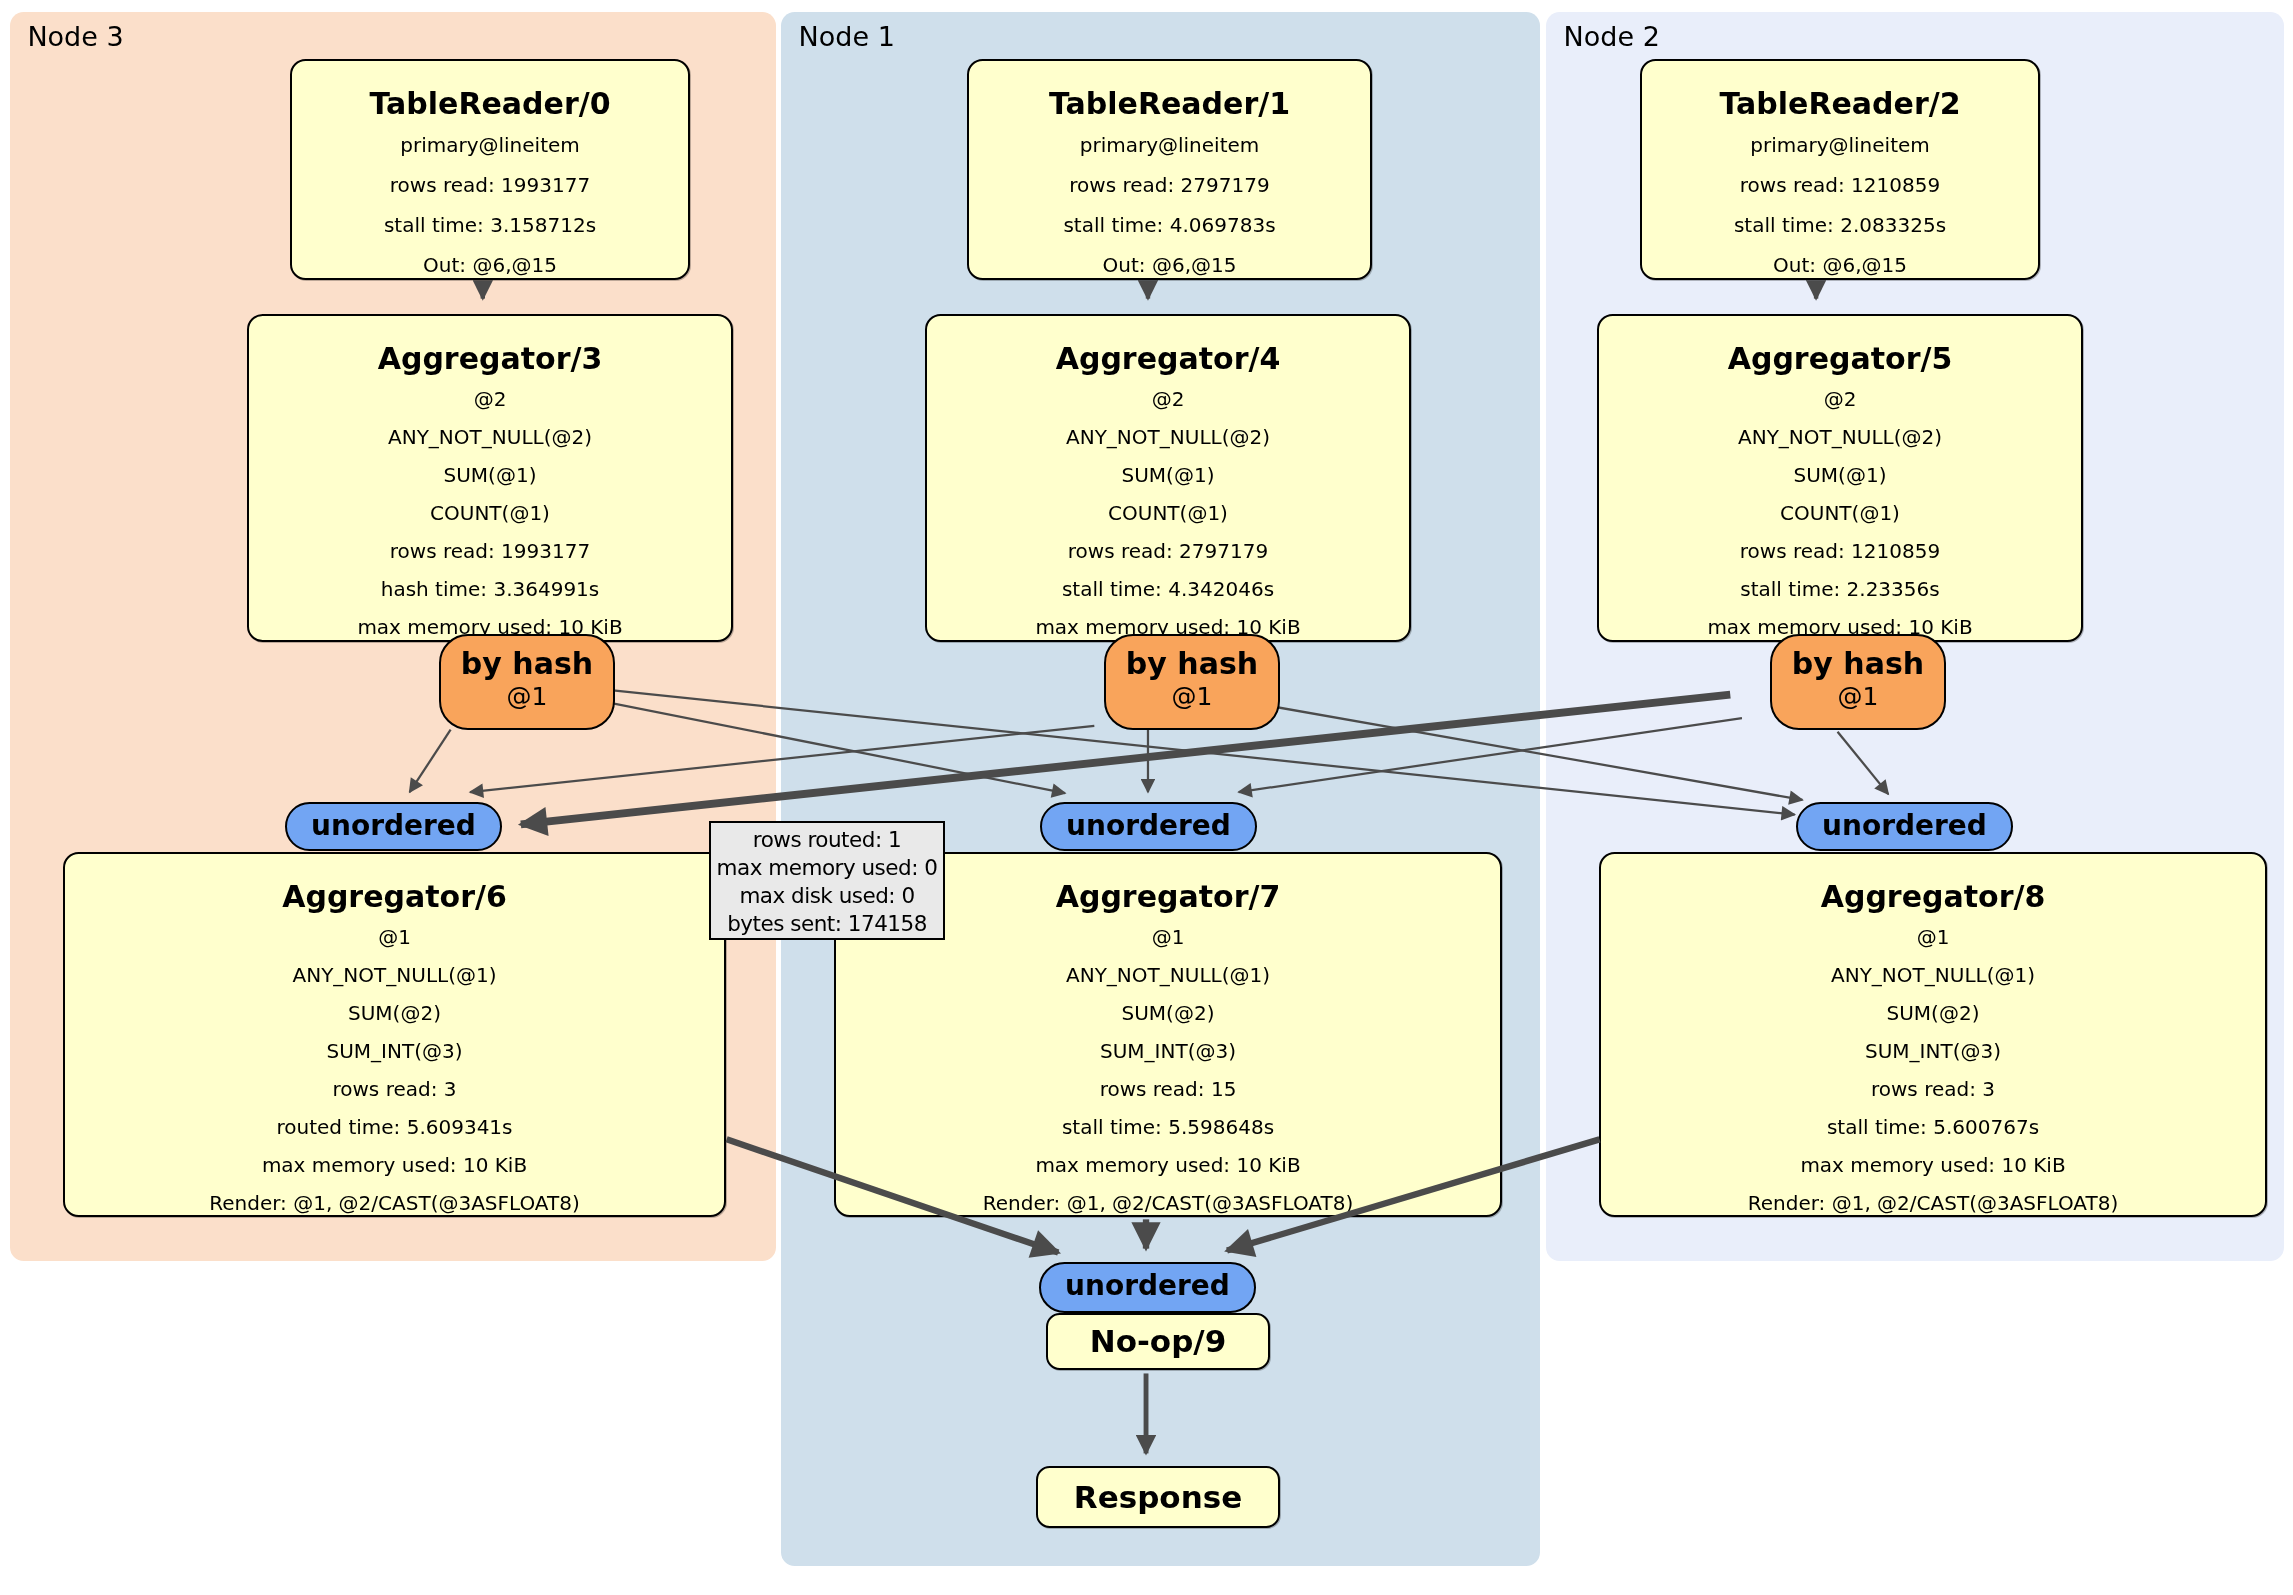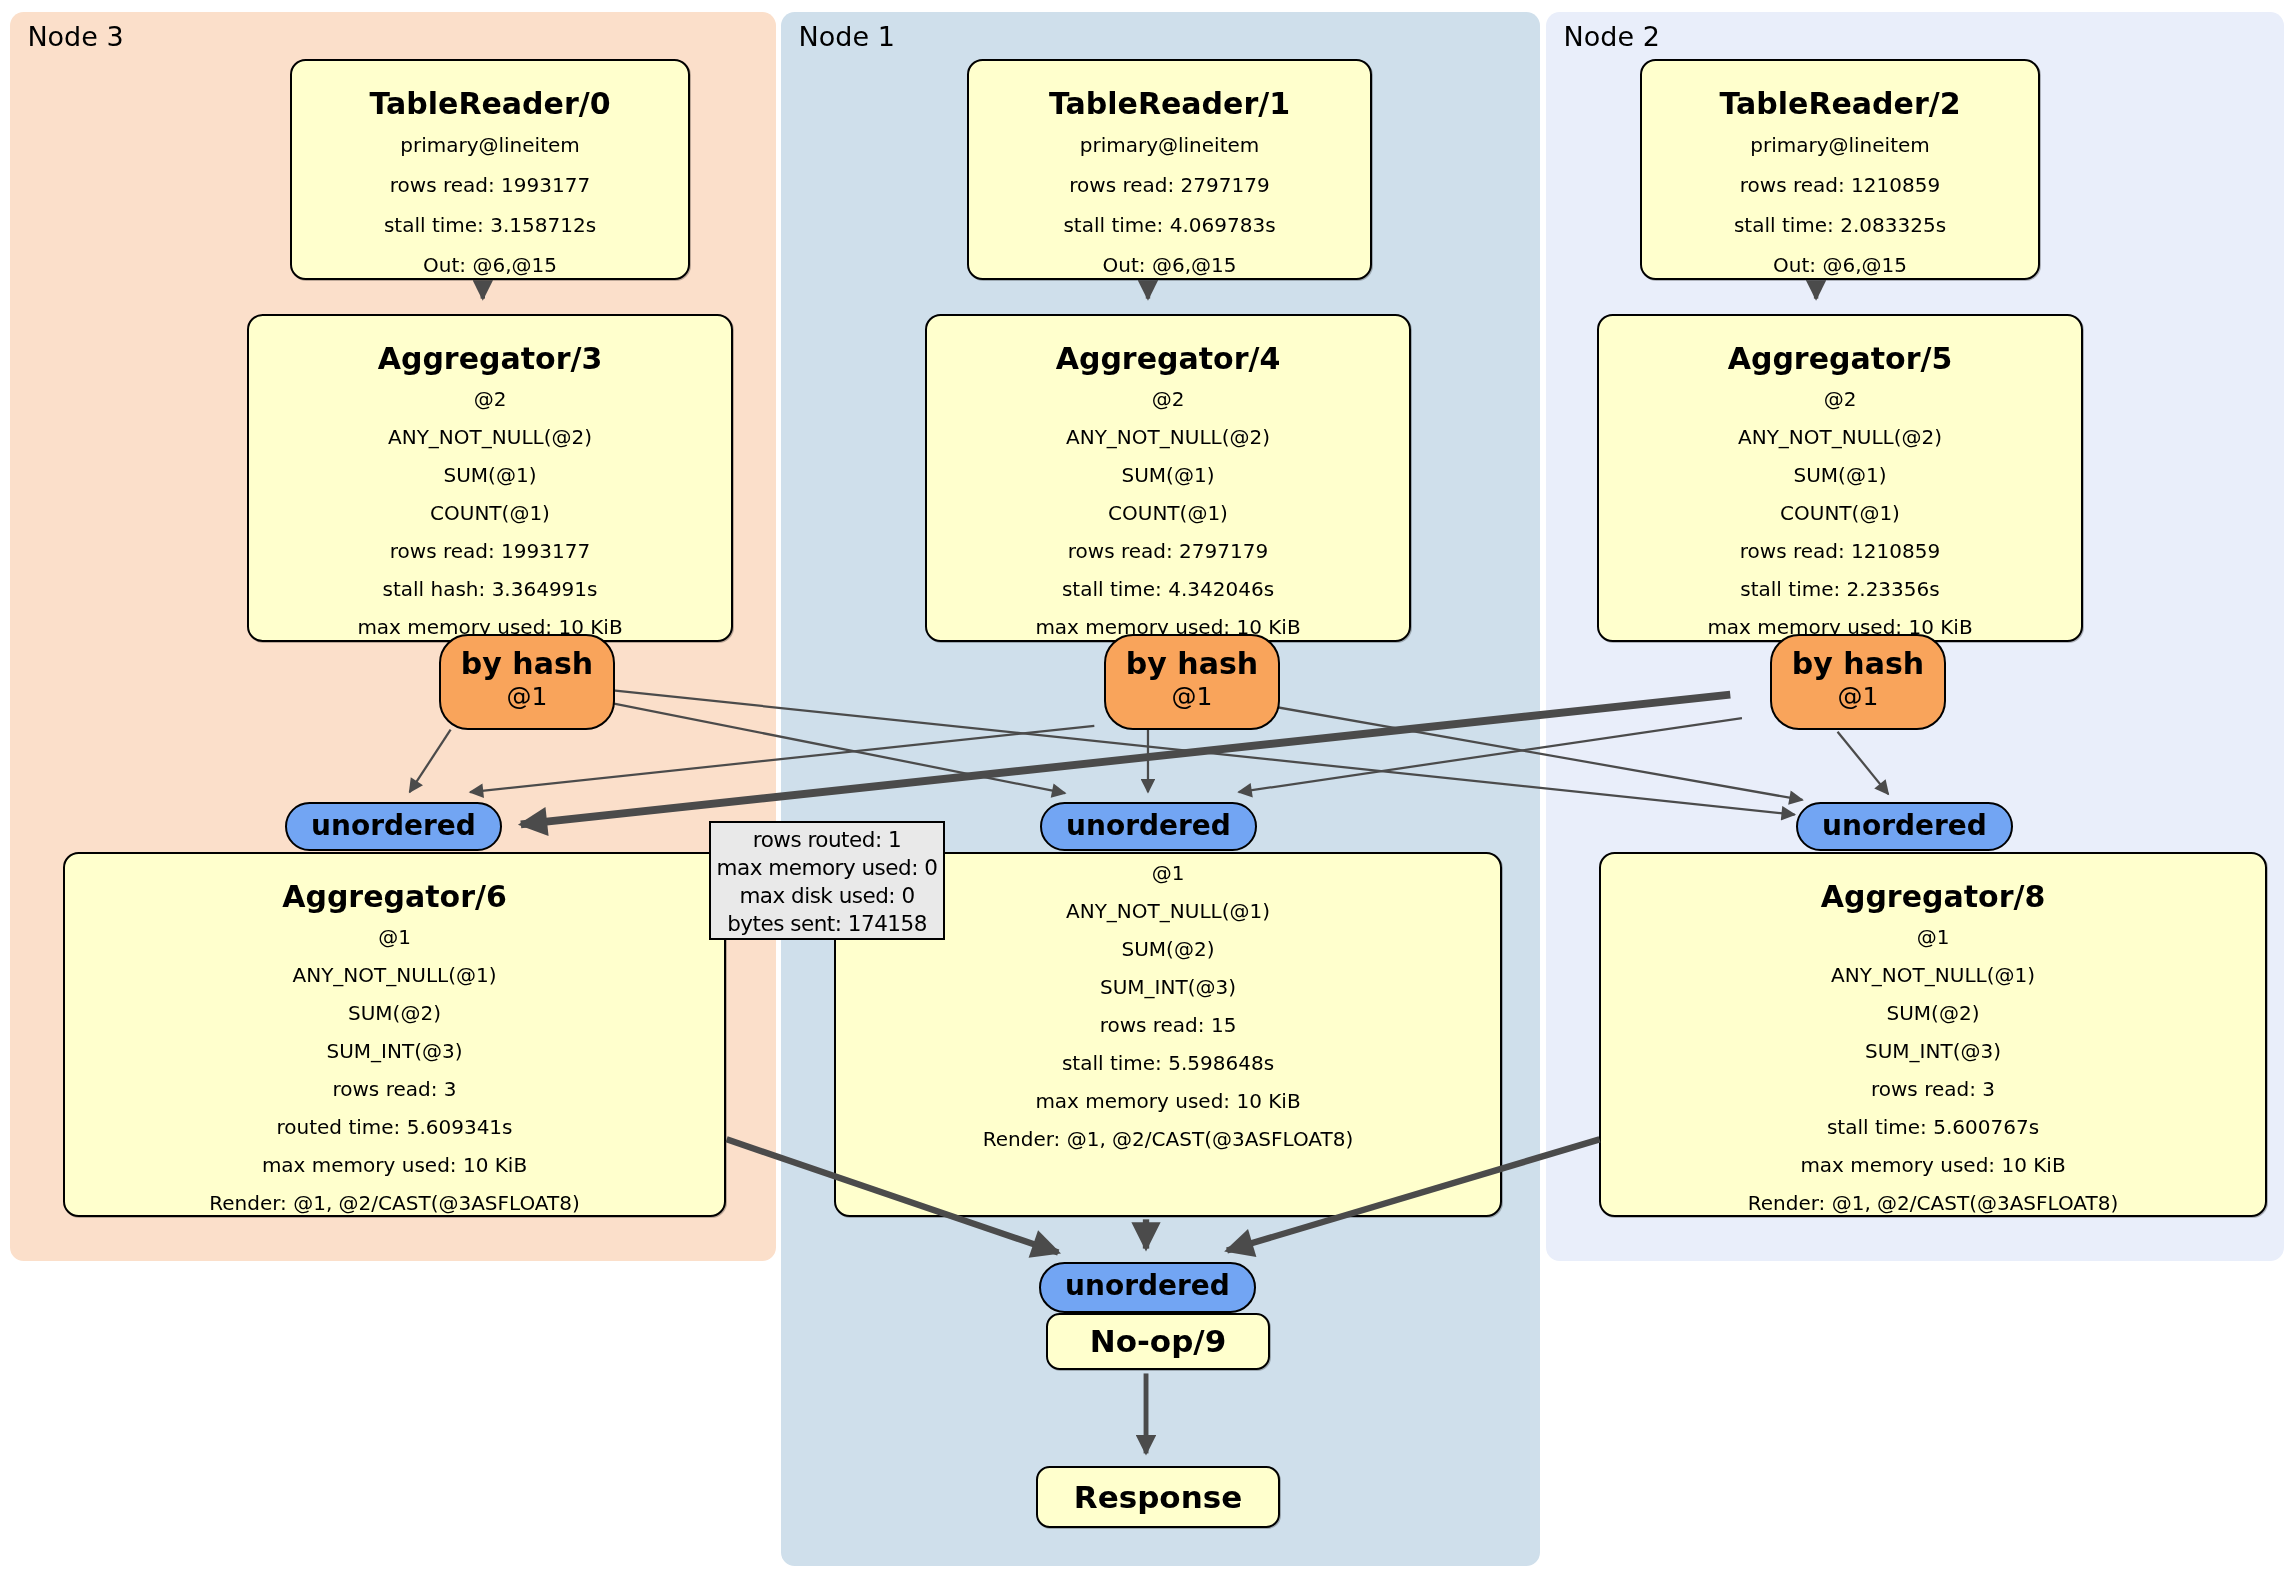--- a/index.html
+++ b/index.html
@@ -124,21 +124,21 @@
     <div class="pline">Out: @6,@15</div>
   </div>
 
   <div class="pbox agg" style="left:247px;top:314px;width:486px;height:328px">
     <div class="ptitle">Aggregator/3</div>
     <div class="pline">@2</div>
     <div class="pline">ANY_NOT_NULL(@2)</div>
     <div class="pline">SUM(@1)</div>
     <div class="pline">COUNT(@1)</div>
     <div class="pline">rows read: 1993177</div>
-    <div class="pline">stall hash: 3.364991s</div>
+    <div class="pline">hash time: 3.364991s</div>
     <div class="pline">max memory used: 10 KiB</div>
   </div>
   <div class="pbox agg" style="left:925px;top:314px;width:486px;height:328px">
     <div class="ptitle">Aggregator/4</div>
     <div class="pline">@2</div>
     <div class="pline">ANY_NOT_NULL(@2)</div>
     <div class="pline">SUM(@1)</div>
     <div class="pline">COUNT(@1)</div>
     <div class="pline">rows read: 2797179</div>
     <div class="pline">stall time: 4.342046s</div>
@@ -177,20 +177,21 @@
     <div class="pline">@1</div>
     <div class="pline">ANY_NOT_NULL(@1)</div>
     <div class="pline">SUM(@2)</div>
     <div class="pline">SUM_INT(@3)</div>
     <div class="pline">rows read: 3</div>
     <div class="pline">routed time: 5.609341s</div>
     <div class="pline">max memory used: 10 KiB</div>
     <div class="pline">Render: @1, @2/CAST(@3ASFLOAT8)</div>
   </div>
   <div class="pbox agg" style="left:834px;top:852px;width:668px;height:365px">
+    <div class="ptitle">Aggregator/7</div>
     <div class="pline">@1</div>
     <div class="pline">ANY_NOT_NULL(@1)</div>
     <div class="pline">SUM(@2)</div>
     <div class="pline">SUM_INT(@3)</div>
     <div class="pline">rows read: 15</div>
     <div class="pline">stall time: 5.598648s</div>
     <div class="pline">max memory used: 10 KiB</div>
     <div class="pline">Render: @1, @2/CAST(@3ASFLOAT8)</div>
   </div>
   <div class="pbox agg" style="left:1599px;top:852px;width:668px;height:365px">

